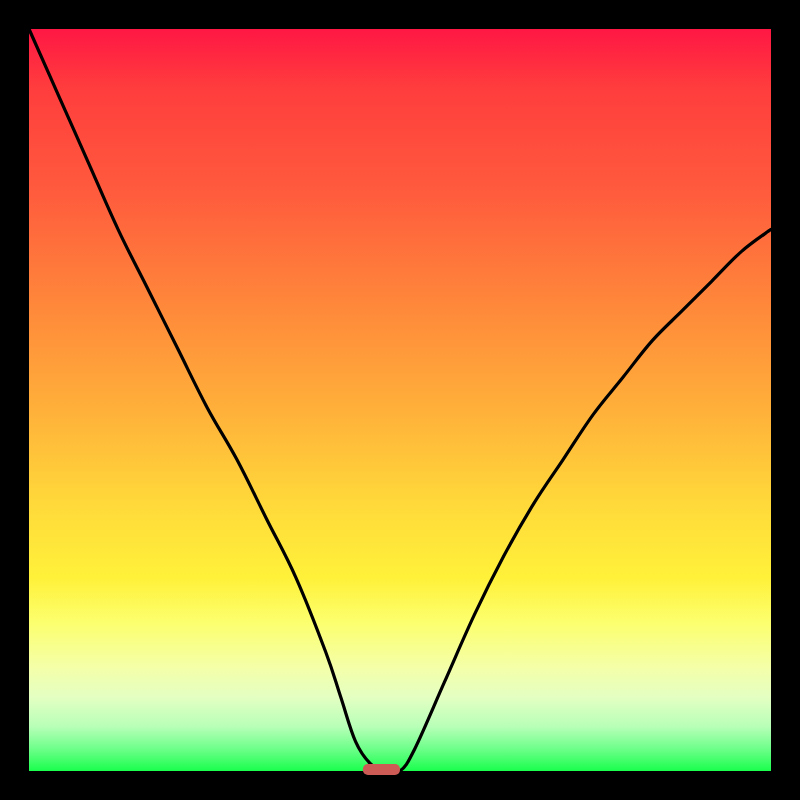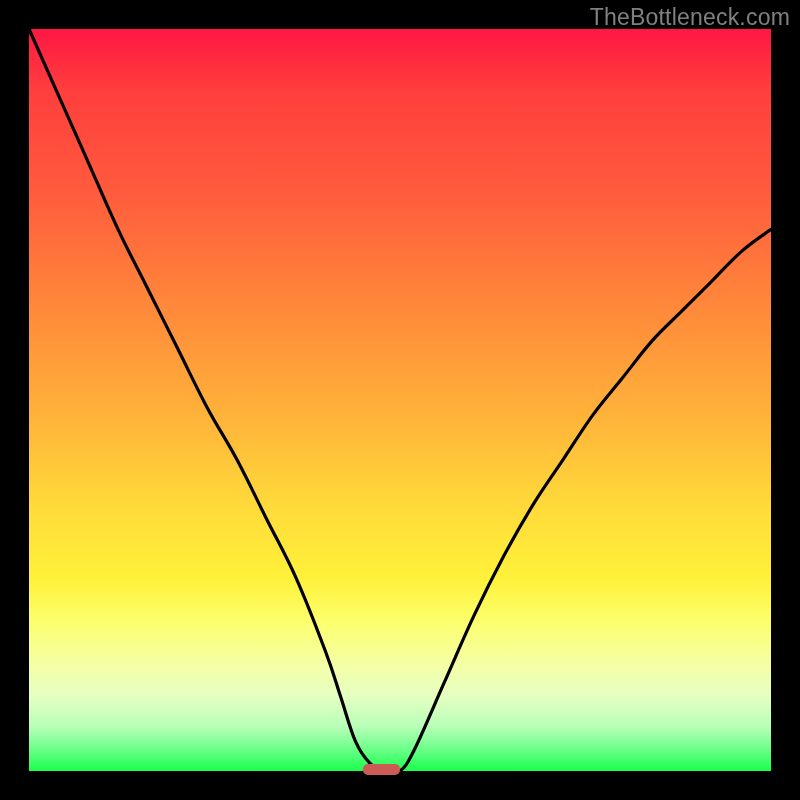--- a/index.html
+++ b/index.html
@@ -77,15 +77,14 @@
 
   <svg class="curve-svg" viewBox="0 0 742 742" preserveAspectRatio="none">
 
     <path id="curve-path" fill="none" stroke-width="3.2" stroke-linecap="round" stroke-linejoin="round" d="M 0.00 0.00 C 5.34 12.02, 19.00 42.74, 29.68 66.78 C 40.36 90.82, 48.68 109.52, 59.36 133.56 C 70.04 157.60, 78.36 177.63, 89.04 200.34 C 99.72 223.05, 108.04 238.33, 118.72 259.70 C 129.40 281.07, 137.72 297.69, 148.40 319.06 C 159.08 340.43, 167.40 358.39, 178.08 378.42 C 188.76 398.45, 197.08 410.33, 207.76 430.36 C 218.44 450.39, 226.76 468.35, 237.44 489.72 C 248.12 511.09, 256.44 525.04, 267.12 549.08 C 277.80 573.12, 288.79 601.91, 296.80 623.28 C 304.81 644.65, 306.30 651.77, 311.64 667.80 C 316.98 683.83, 321.14 700.30, 326.48 712.32 C 331.82 724.34, 335.98 729.24, 341.32 734.58 C 346.66 739.92, 350.82 740.66, 356.16 742.00 C 361.50 743.34, 365.66 746.01, 371.00 742.00 C 376.34 737.99, 377.83 735.77, 385.84 719.74 C 393.85 703.71, 404.84 677.00, 415.52 652.96 C 426.20 628.92, 434.52 608.89, 445.20 586.18 C 455.88 563.47, 464.20 546.85, 474.88 526.82 C 485.56 506.79, 493.88 492.24, 504.56 474.88 C 515.24 457.52, 523.56 446.39, 534.24 430.36 C 544.92 414.33, 553.24 400.53, 563.92 385.84 C 574.60 371.15, 582.92 362.10, 593.60 348.74 C 604.28 335.38, 612.60 323.66, 623.28 311.64 C 633.96 299.62, 642.28 292.64, 652.96 281.96 C 663.64 271.28, 671.96 262.96, 682.64 252.28 C 693.32 241.60, 701.64 231.95, 712.32 222.60 C 723.00 213.25, 736.66 204.35, 742.00 200.34" stroke="#000000"></path>
   </svg>
 
   <svg class="marker-svg" viewBox="0 0 742 742" preserveAspectRatio="none">
     <rect id="optimal-marker" rx="5" ry="5" height="11" x="333.90" y="735.00" width="37.10" fill="#cc5b55"></rect>
   </svg>
 
-  <div class="watermark">TheBottleneck.com</div>
 
 </div>
 
 </body></html>

